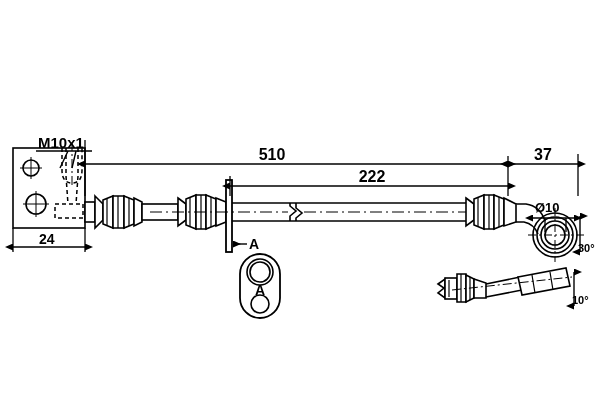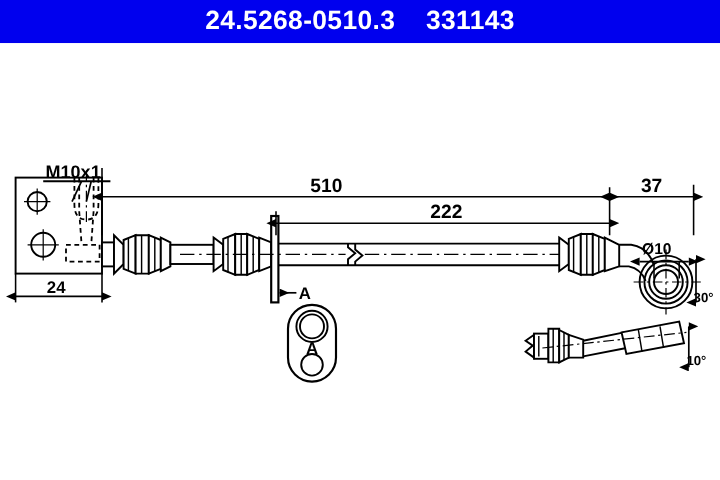--- a/index.html
+++ b/index.html
@@ -56,23 +56,20 @@
     font-family: "Liberation Sans", sans-serif;
     font-weight: bold;
     fill: #000000;
   }
 </style>
 </head>
 <body>
 
 <div id="page">
 
-  <div id="header-bar">
-    <div id="header-title">24.5268-0510.3    331143</div>
-  </div>
 
   <div id="drawing-area">
     <svg class="dwg" width="600" height="364" viewBox="0 0 600 364">
 
       <defs>
         <marker id="arrL" markerWidth="9" markerHeight="7" refX="8" refY="3.5" orient="auto" markerUnits="userSpaceOnUse">
           <path d="M8,0 L8,7 L0,3.5 z" fill="#000"></path>
         </marker>
         <marker id="arrR" markerWidth="9" markerHeight="7" refX="1" refY="3.5" orient="auto" markerUnits="userSpaceOnUse">
           <path d="M1,0 L1,7 L9,3.5 z" fill="#000"></path>

